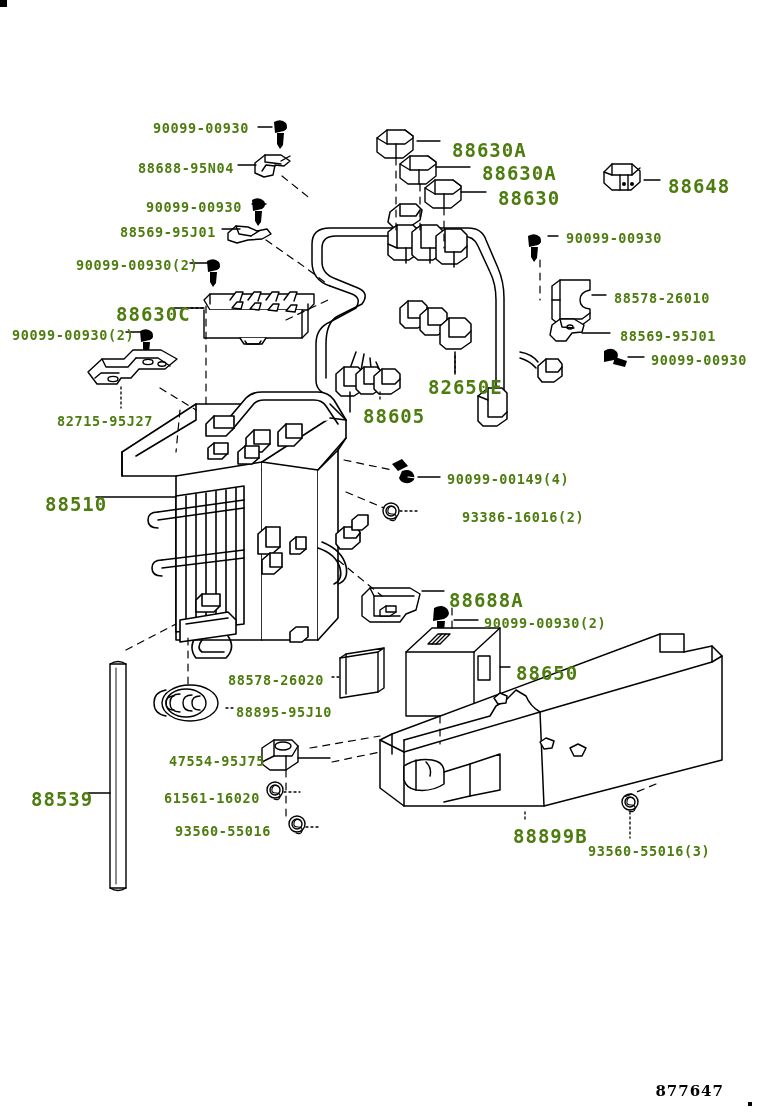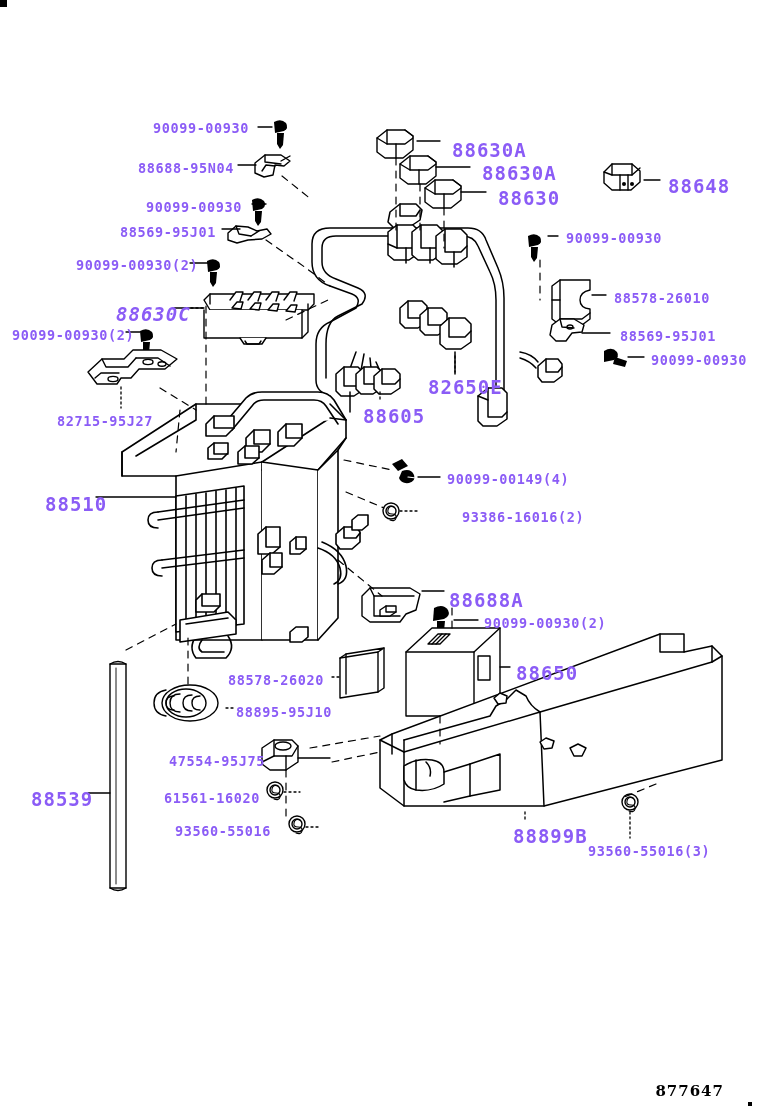--- a/index.html
+++ b/index.html
@@ -18,21 +18,21 @@
   .regmark{position:absolute;left:0;top:0;width:7px;height:7px;background:#000;}
 
   
   .lbl{
     position:absolute;
     font-size:13.5px;
     letter-spacing:0.6px;
     font-weight:700;
     white-space:nowrap;
     line-height:1;
-    color:#8b5cf6;
+    color:#4d7c0f;
     -webkit-font-smoothing:none;
   }
   .lbl.big{font-size:19px;letter-spacing:1px;}
 
   #art{position:absolute;left:0;top:0;width:760px;height:1112px;}
   .footer{
     position:absolute;right:36px;bottom:12px;
     font-size:15px;letter-spacing:1px;font-weight:700;
     font-family:"DejaVu Serif","Liberation Serif",serif;
   }
@@ -461,21 +461,21 @@
 
     </g>
   </svg>
 
   <div id="labels">
       <div class="lbl" style="left: 153px; top: 122px;">90099-00930</div>
       <div class="lbl" style="left: 138px; top: 162px;">88688-95N04</div>
       <div class="lbl" style="left: 146px; top: 201px;">90099-00930</div>
       <div class="lbl" style="left: 120px; top: 226px;">88569-95J01</div>
       <div class="lbl" style="left: 76px; top: 259px;">90099-00930(2)</div>
-      <div class="lbl big" style="left: 116px; top: 305px; font-style: italic;">88630C</div>
+      <div class="lbl big" style="left: 116px; top: 305px;">88630C</div>
       <div class="lbl" style="left: 12px; top: 329px;">90099-00930(2)</div>
       <div class="lbl" style="left: 57px; top: 415px;">82715-95J27</div>
       <div class="lbl big" style="left: 45px; top: 495px;">88510</div>
       <div class="lbl big" style="left: 31px; top: 790px;">88539</div>
       <div class="lbl big" style="left: 452px; top: 141px;">88630A</div>
       <div class="lbl big" style="left: 482px; top: 164px;">88630A</div>
       <div class="lbl big" style="left: 498px; top: 189px;">88630</div>
       <div class="lbl big" style="left: 668px; top: 177px;">88648</div>
       <div class="lbl" style="left: 566px; top: 232px;">90099-00930</div>
       <div class="lbl" style="left: 614px; top: 292px;">88578-26010</div>

